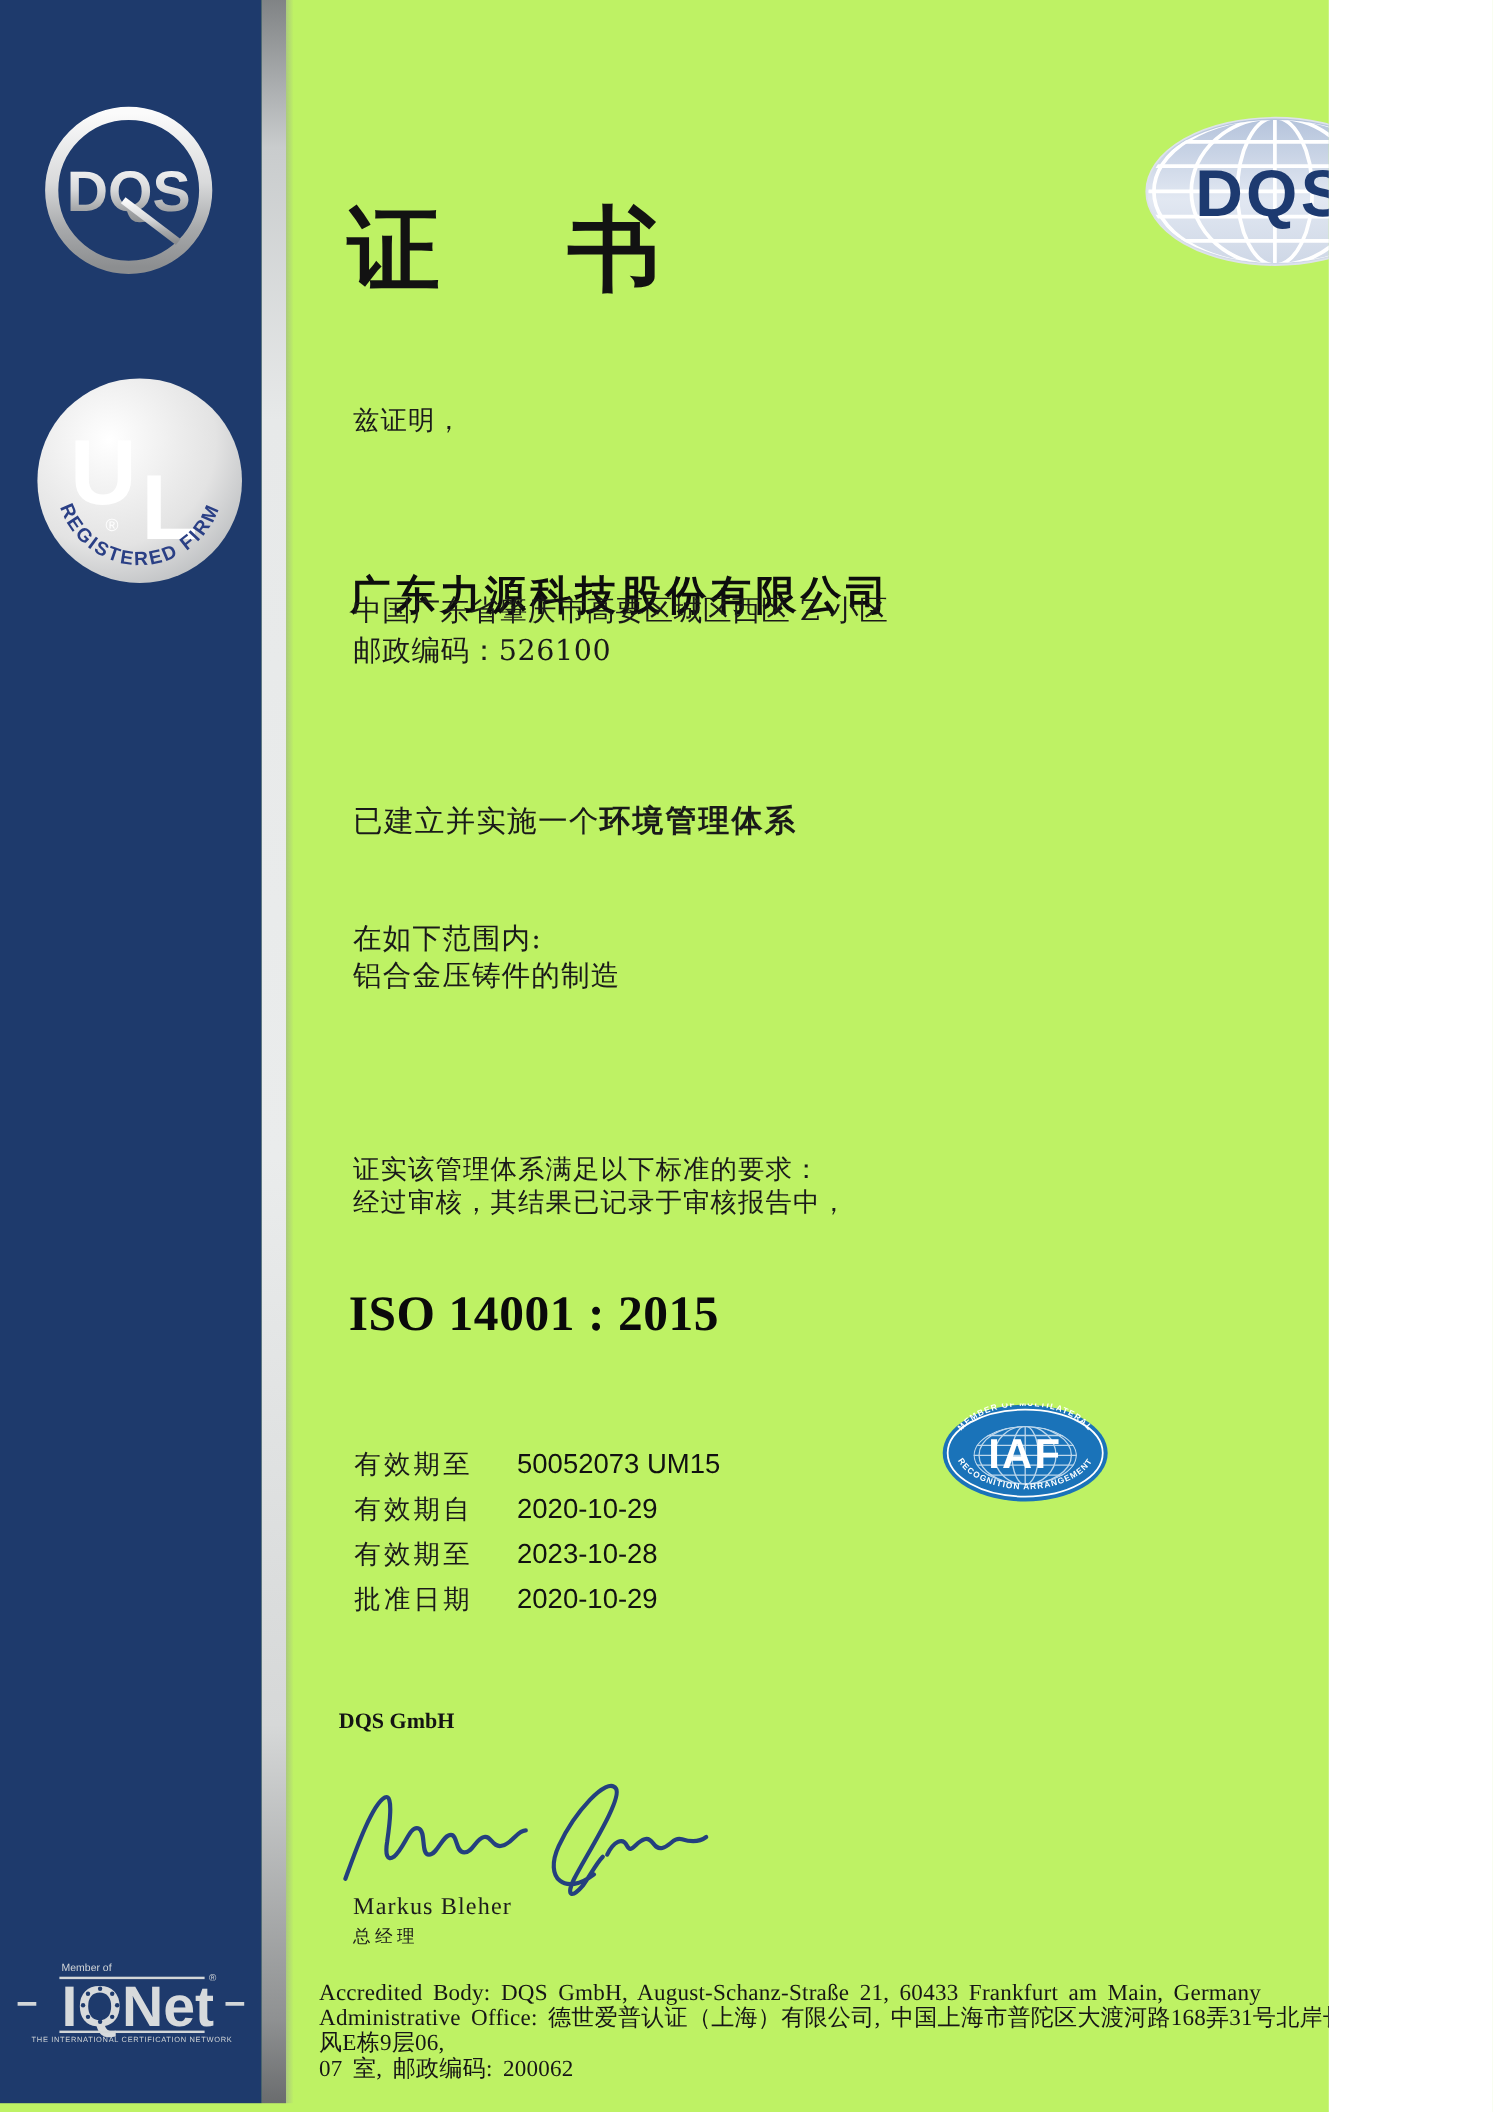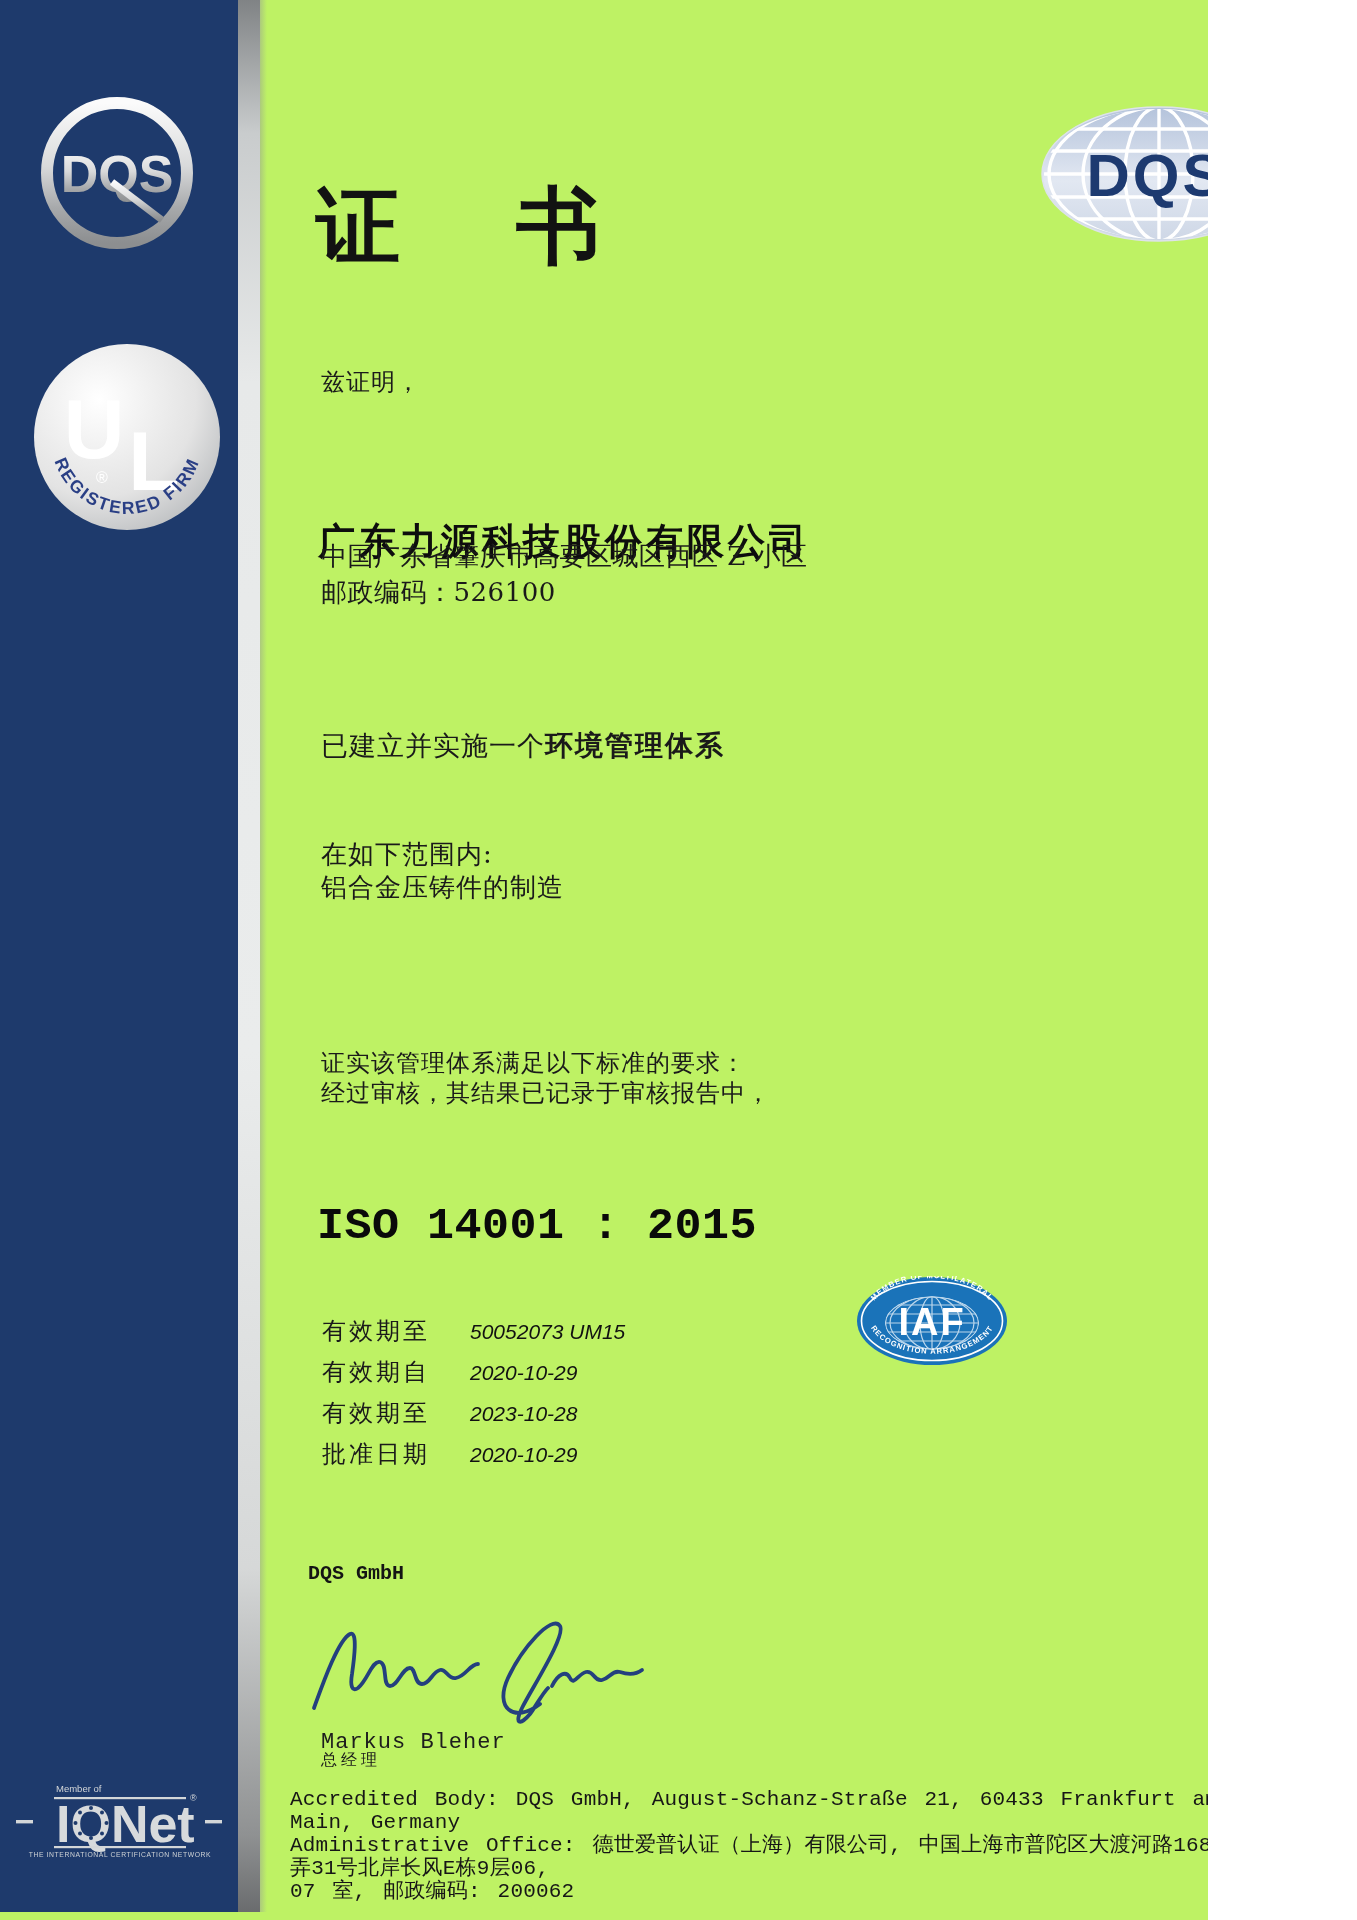--- a/index.html
+++ b/index.html
@@ -1,18 +1,18 @@
 <!DOCTYPE html>
 <html><head>
 <meta charset="utf-8">
 <style>
   html,body{margin:0;padding:0;background:#fff;}
   .page{position:relative;width:1208px;height:1920px;background:#bef264;overflow:hidden;
         font-family:"DejaVu Serif","Liberation Serif",serif;color:#1a1a1a;}
-  .sans{font-family:Liberation Mono, monospace;}
+  .sans{font-family:Liberation Serif, serif;margin-top:12px;}
 
   
   .sidebar{position:absolute;left:0;top:0;width:238px;height:1912px;background:#1e3a6c;}
   .silver-strip{position:absolute;left:238px;top:0;width:22px;height:1912px;
     background:linear-gradient(180deg,#808385 0%,#c9cccd 7%,#e7e9e9 20%,#eaecec 55%,#d6d8d8 82%,#8f9192 96%,#6a6c6e 100%);}
   .silver-strip::after{content:"";position:absolute;right:-7px;top:0;width:7px;height:100%;
     background:linear-gradient(90deg,rgba(150,153,155,.45),rgba(255,255,255,0));}
   .dqs-emblem{position:absolute;left:12px;top:86px;}
   .ul-emblem{position:absolute;left:30px;top:340px;}
   .iqnet-emblem{position:absolute;left:14px;top:1780px;}
@@ -31,21 +31,21 @@
   .system-line b{font-size:28px;letter-spacing:2px;}
   .scope{position:absolute;left:321px;top:838px;font-size:26px;line-height:33px;letter-spacing:1px;}
   .audit{position:absolute;left:321px;top:1048px;font-size:24px;line-height:30px;letter-spacing:1px;}
   .standard{position:absolute;left:317px;top:1156px;font-size:45px;font-weight:bold;
     letter-spacing:0.5px;color:#0a0a0a;}
 
   
   .details{position:absolute;left:322px;top:1318px;}
   .detail-row{display:flex;margin-bottom:14px;line-height:27px;}
   .detail-label{width:148px;font-size:24px;letter-spacing:3px;}
-  .detail-value{font-family:"Liberation Sans","DejaVu Sans",sans-serif;font-size:21px;color:#111;font-style:italic;}
+  .detail-value{font-family:"Liberation Sans","DejaVu Sans",sans-serif;font-size:25px;color:#111;}
 
   
   .iaf-logo{position:absolute;left:856px;top:1276px;}
   .dakks{position:absolute;left:853px;top:1400px;width:320px;height:112px;}
   .dakks-arcs{position:absolute;left:0;top:0;}
   .dakks-word{position:absolute;left:40px;top:23px;z-index:1;font-family:"Liberation Serif","DejaVu Serif",serif;
     font-size:34px;font-weight:bold;color:#1c1c1c;letter-spacing:0.5px;}
   .dakks-sub{position:absolute;left:100px;top:58px;z-index:1;font-size:13.5px;line-height:17px;color:#3d3d3d;}
 
   

